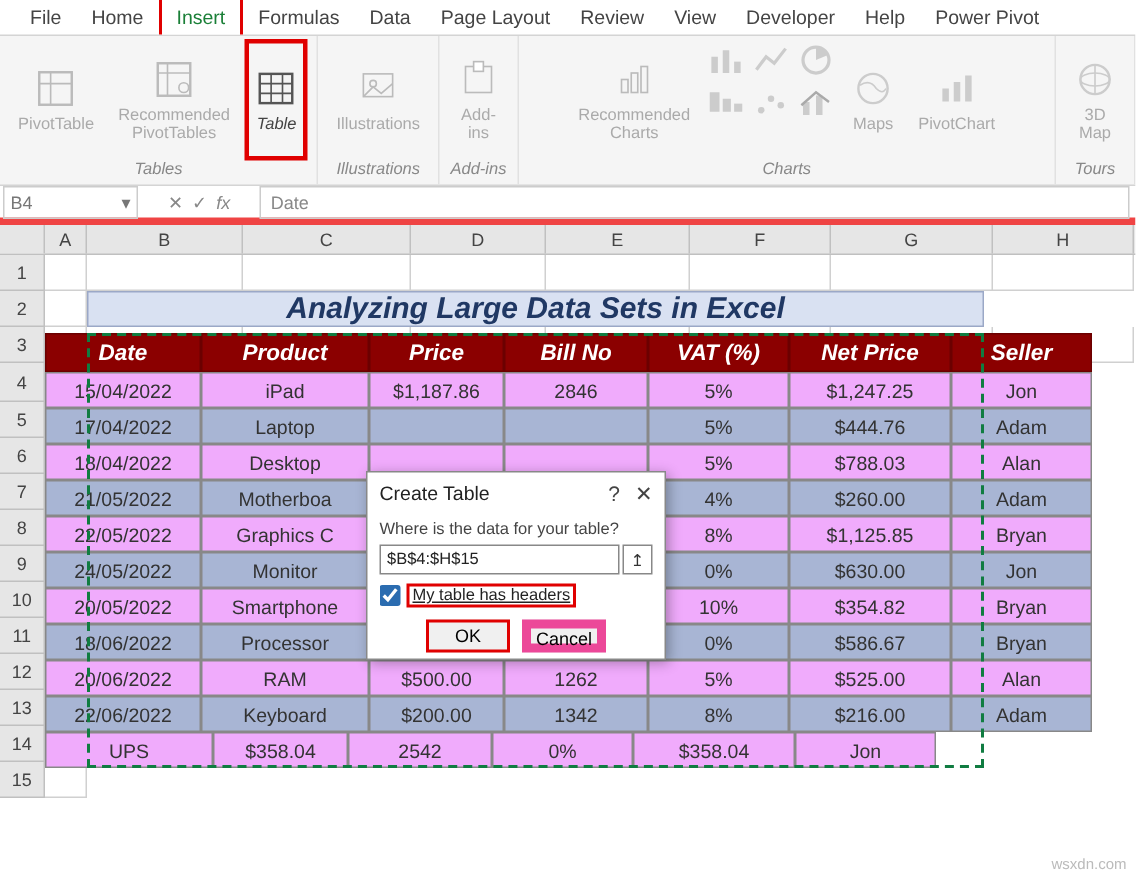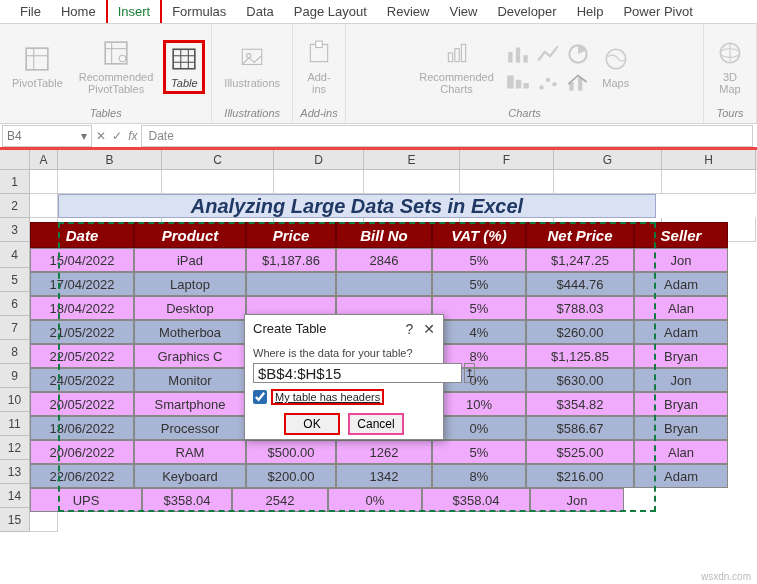--- a/index.html
+++ b/index.html
@@ -6,30 +6,30 @@
 body { font-family: "Segoe UI", Arial, sans-serif; font-size: 12px; background: #fff; color: #333; width: 757px; height: 584px; position: relative; overflow: hidden; }
 
 
 .tabs { display: flex; height: 24px; border-bottom: 1px solid #d4d4d4; padding-left: 10px; align-items: flex-end; }
 .tab { padding: 4px 10px; font-size: 13px; color: #444; cursor: pointer; }
 .tab.active { border: 2px solid #e00000; border-bottom: none; background: #fff; color: #1a7f37; font-weight: 400; }
 
 
 .ribbon { display: flex; background: #f5f5f5; border-bottom: 1px solid #d4d4d4; height: 100px; }
 .group { display: flex; flex-direction: column; align-items: center; padding: 2px 6px; border-right: 1px solid #e1e1e1; }
-.group-items { display: flex; flex: 1; align-items: center; gap: 4px; }
+.group-items { display: flex; flex: 1; gap: 4px; }
 .group-label { font-size: 11px; color: #888; padding-bottom: 2px; font-style: italic; }
 .ribitem { display: flex; flex-direction: column; align-items: center; justify-content: center; padding: 2px 6px; color: #aaa; font-size: 11px; gap: 4px; cursor: pointer; }
 .ribitem.enabled { color: #444; }
 .ribitem.framed { border: 3px solid #e00000; padding: 2px 4px; font-style: italic; }
 .ribicon { width: 28px; height: 28px; display: flex; align-items: center; justify-content: center; }
 .ribicon svg { width: 26px; height: 26px; }
 
 
-.fbar { display: flex; align-items: center; height: 26px; border-bottom: 3px solid #ef4444; gap: 0; padding-right: 4px; }
+.fbar { display: flex; align-items: center; height: 26px; border-bottom: 5px solid #ef4444; gap: 16px; padding-right: 4px; }
 .namebox { width: 90px; height: 22px; border: 1px solid #ccc; font-size: 12px; padding: 0 4px; display: flex; align-items: center; justify-content: space-between; margin-left: 2px; color: #777; }
 .fx-controls { display: flex; gap: 6px; color: #888; font-size: 12px; padding: 0 4px; }
 .formulafield { flex: 1; height: 22px; border: 1px solid #ccc; padding: 0 6px; display: flex; align-items: center; color: #888; }
 
 
 .sheet { position: relative; }
 .colhdrs { display: flex; height: 20px; background: #e6e6e6; border-bottom: 1px solid #c0c0c0; }
 .rownum-col { width: 30px; border-right: 1px solid #c0c0c0; background: #e6e6e6; }
 .colhdr { border-right: 1px solid #c0c0c0; display: flex; align-items: center; justify-content: center; font-size: 12px; color: #444; }
 .gridrows { display: flex; }
@@ -51,26 +51,26 @@
 
 .marquee { position: absolute; border: 2px dashed #107c41; pointer-events: none; }
 
 
 .dialog { position: absolute; top: 314px; left: 244px; width: 200px; background: #fff; border: 1px solid #888; box-shadow: 2px 2px 8px rgba(0,0,0,.3); font-size: 12px; z-index: 10; }
 .dlg-title { display: flex; justify-content: space-between; padding: 6px 8px; font-size: 13px; color: #222; }
 .dlg-title-txt { font-weight: normal; }
 .dlg-body { padding: 4px 8px 4px; }
 .dlg-label { font-size: 11px; margin-bottom: 4px; color: #444; }
 .dlg-input-row { display: flex; gap: 2px; margin-bottom: 6px; }
-.dlg-input { flex: 1; border: 1px solid #888; height: 20px; padding: 0 4px; font-size: 15px; color: #222; }
+.dlg-input { flex: 1; border: 1px solid #888; height: 20px; padding: 0 4px; font-size: 11px; color: #222; }
 .dlg-pick { width: 20px; height: 20px; border: 1px solid #888; display: flex; align-items: center; justify-content: center; font-size: 11px; cursor: pointer; }
 .dlg-check-row { display: flex; align-items: center; gap: 4px; margin-bottom: 8px; }
 .dlg-check-row label { border: 2px solid #e00000; padding: 0 2px; font-size: 11px; text-decoration: underline; color: #222; }
 .dlg-buttons { display: flex; justify-content: center; gap: 8px; }
-.dlg-btn { width: 56px; height: 22px; font-size: 12px; cursor: pointer; border: 2px solid #ec4899; background: #f0f0f0; }
+.dlg-btn { width: 56px; height: 22px; font-size: 12px; cursor: pointer; border: 6px solid #ec4899; background: #f0f0f0; }
 .dlg-btn.ok { border: 2px solid #e00000; }
 
 
 .wA { width: 28px; } .wB { width: 104px; } .wC { width: 112px; } .wD { width: 90px; } .wE { width: 96px; } .wF { width: 94px; } .wG { width: 108px; } .wH { width: 94px; }
 
 
 .wm { position: absolute; bottom: 2px; right: 6px; font-size: 10px; color: #bbb; }
 
 
 .dlg-aux { display: flex; gap: 10px; font-size: 14px; color: #444; }
@@ -224,20 +224,30 @@
           </div>
       </div>
       <div class="ribitem">
         <div class="ribicon">
             <svg viewBox="0 0 24 24">
               <circle cx="12" cy="12" r="9" fill="none" stroke="#ccc" stroke-width="1.5"></circle>
               <path d="M4 10 Q10 6 14 12 Q18 16 20 12" fill="none" stroke="#ccc"></path>
             </svg>
           </div>
         <span>Maps</span>
+      </div>
+      <div class="ribitem">
+        <div class="ribicon">
+            <svg viewBox="0 0 24 24">
+              <rect x="3" y="12" width="4" height="8" fill="#ccc"></rect>
+              <rect x="10" y="8" width="4" height="12" fill="#ccc"></rect>
+              <rect x="17" y="4" width="4" height="16" fill="#ccc"></rect>
+            </svg>
+          </div>
+        <span>PivotChart</span>
       </div>
     </div>
     <div class="group-label">Charts</div>
   </div>
 
   <div class="group">
     <div class="group-items">
       <div class="ribitem">
         <div class="ribicon">
             <svg viewBox="0 0 24 24">

